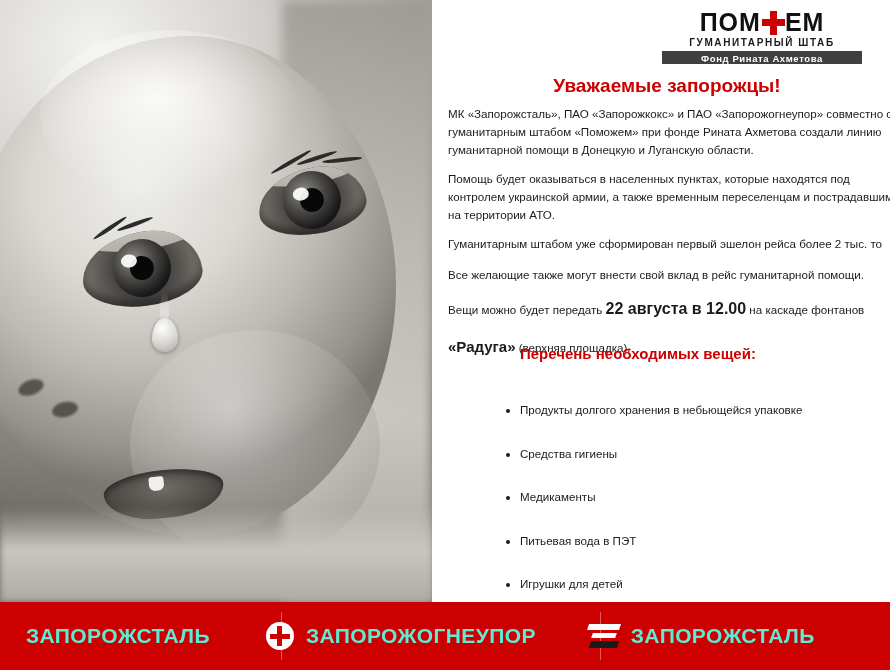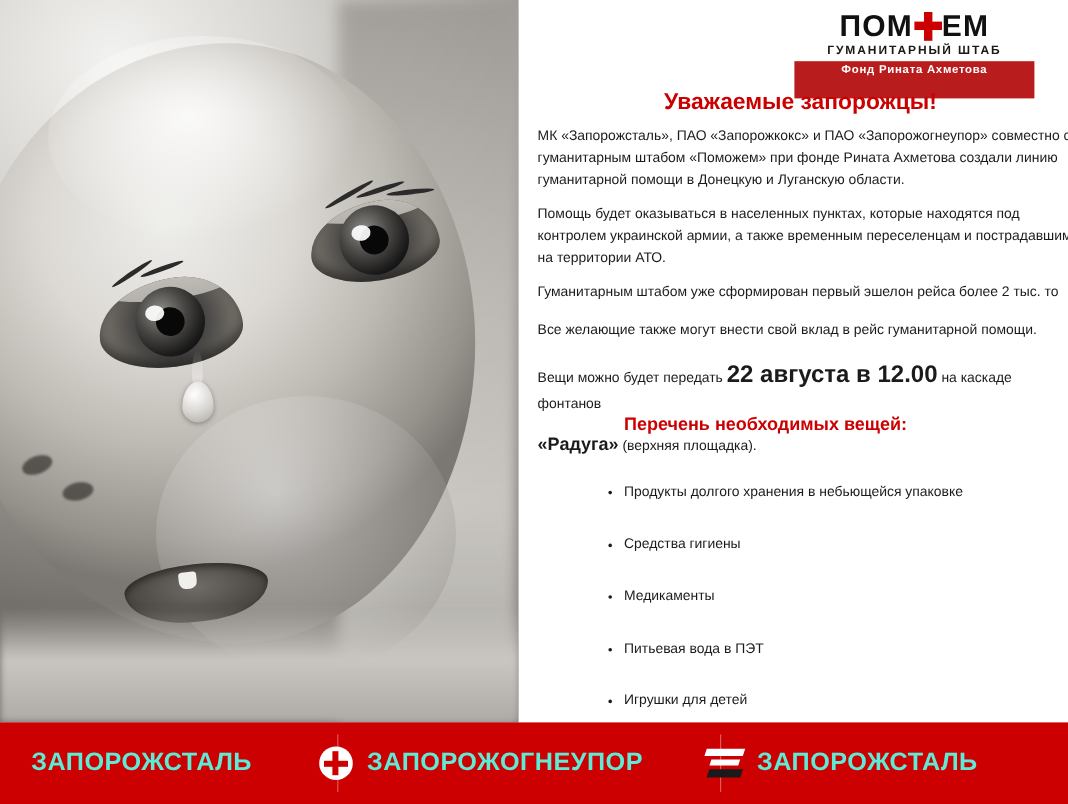--- a/index.html
+++ b/index.html
@@ -235,26 +235,26 @@
   }
   .logo-sub {
     font-size: 10px;
     font-weight: bold;
     letter-spacing: 1.6px;
     color: #1a1a1a;
     margin-top: 2px;
   }
   .logo-bar {
     margin-top: 3px;
-    background: #b91c1c;
+    background: #404040;
     color: #fff;
     font-size: 9.5px;
     font-weight: bold;
     letter-spacing: 0.6px;
-    padding: 2px 0 18px;
+    padding: 2px 0 0;
   }
 
   .headline {
     position: absolute;
     left: 20px;
     top: 75px;
     width: 430px;
     text-align: center;
     color: #cc0000;
     font-size: 19px;
@@ -271,21 +271,21 @@
     line-height: 1.55;
   }
   .body-block p {
     margin: 0 0 13px 0;
   }
   .body-block .tight {
     margin-bottom: 11px;
   }
   .big-bold {
     font-weight: bold;
-    font-size: 20px;
+    font-size: 16px;
   }
   .raduga {
     font-weight: bold;
     font-size: 15px;
   }
 
   .list-title {
     position: absolute;
     left: 88px;
     top: 345px;

